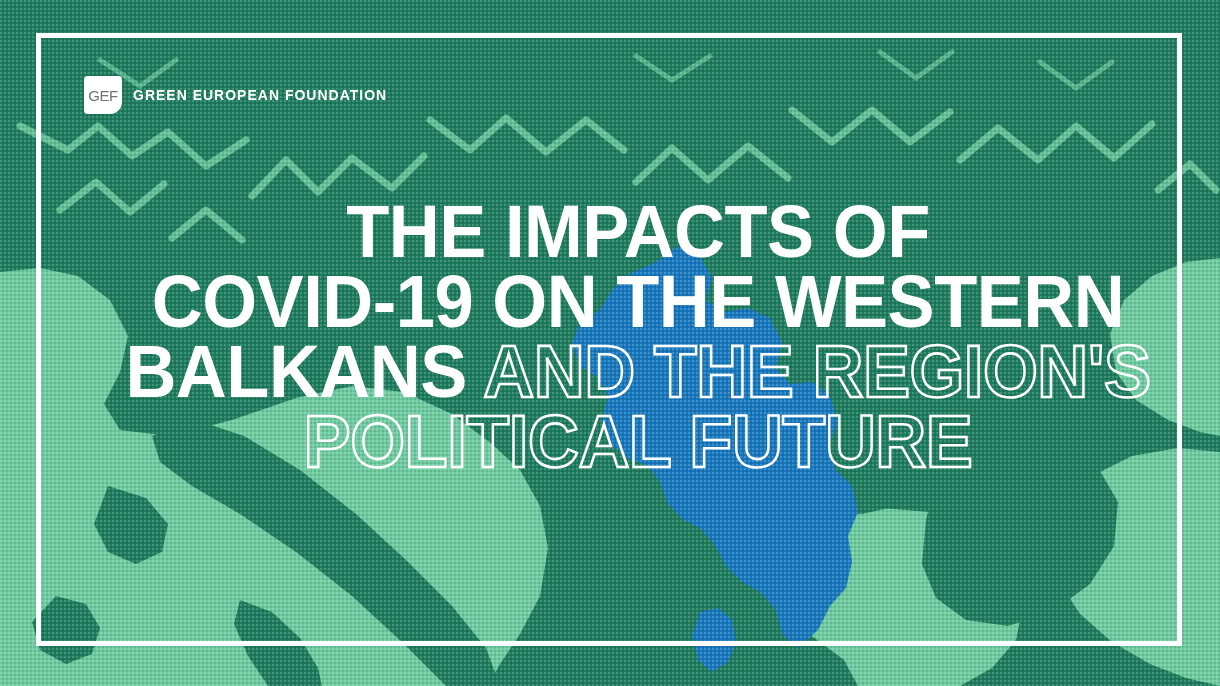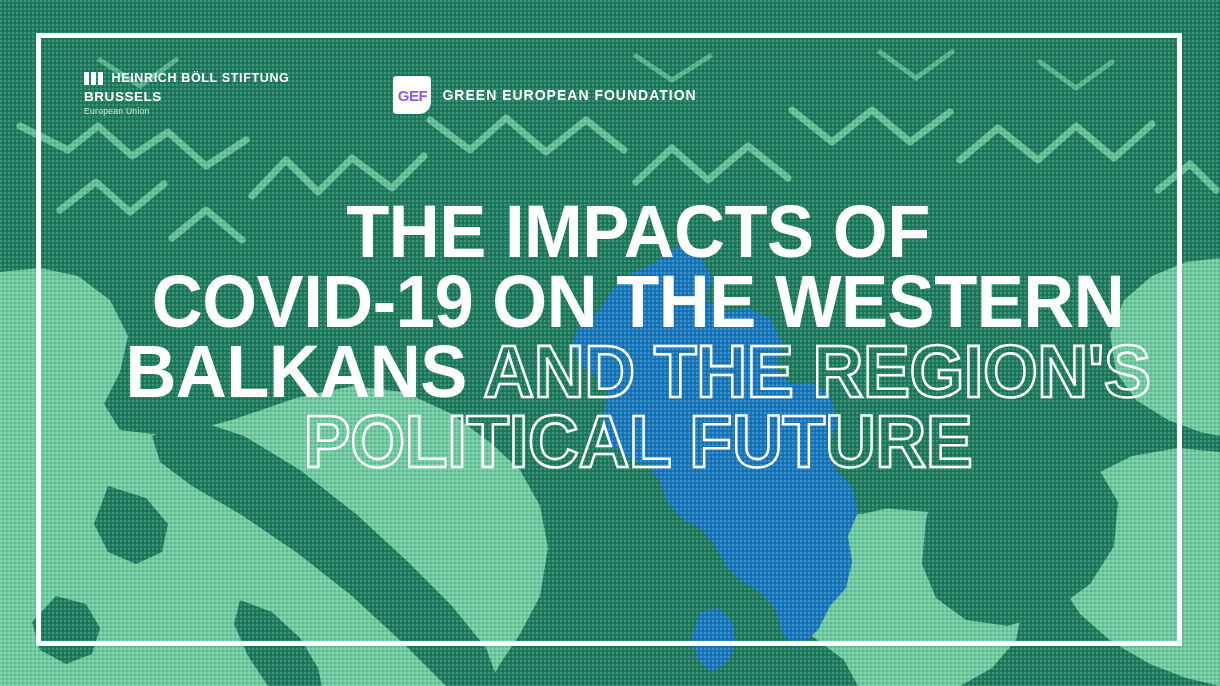--- a/index.html
+++ b/index.html
@@ -66,21 +66,21 @@
     margin-top:2px;
   }
 
   .gef{display:flex;align-items:center;gap:11px;padding-top:4px;}
   .gef-mark{
     width:38px;height:38px;background:#ffffff;
     border-radius:4px 4px 12px 4px;
     display:flex;align-items:center;justify-content:center;
   }
   .gef-mark span{
-    color:#8b5cf6;font-size:15px;font-weight:bold;letter-spacing:-0.4px;
+    color:#737373;font-size:15px;font-weight:normal;letter-spacing:-0.4px;
   }
   .gef-text{
     color:#ffffff;font-size:14px;font-weight:bold;letter-spacing:1.0px;
     white-space:nowrap;
   }
 
   
   #title{
     position:absolute;left:0;top:196px;width:1220px;
     text-align:center;z-index:5;
@@ -211,32 +211,20 @@
     </svg>
   </div>
 
   <div class="halftone"></div>
   <div class="halftone2"></div>
 
   <div id="frame"></div>
 
   <div id="logos">
 
-    <div class="hbs">
-      <div class="hbs-row">
-        <span class="hbs-bars">
-          <i></i>
-            <i></i>
-            <i></i>
-        </span>
-        <span class="hbs-name">HEINRICH BÖLL STIFTUNG</span>
-      </div>
-      <div class="hbs-sub">BRUSSELS</div>
-      <div class="hbs-sub2">European Union</div>
-    </div>
 
     <div class="gef">
       <span class="gef-mark">
         <span>GEF</span>
       </span>
       <span class="gef-text">GREEN EUROPEAN FOUNDATION</span>
     </div>
 
   </div>
 

